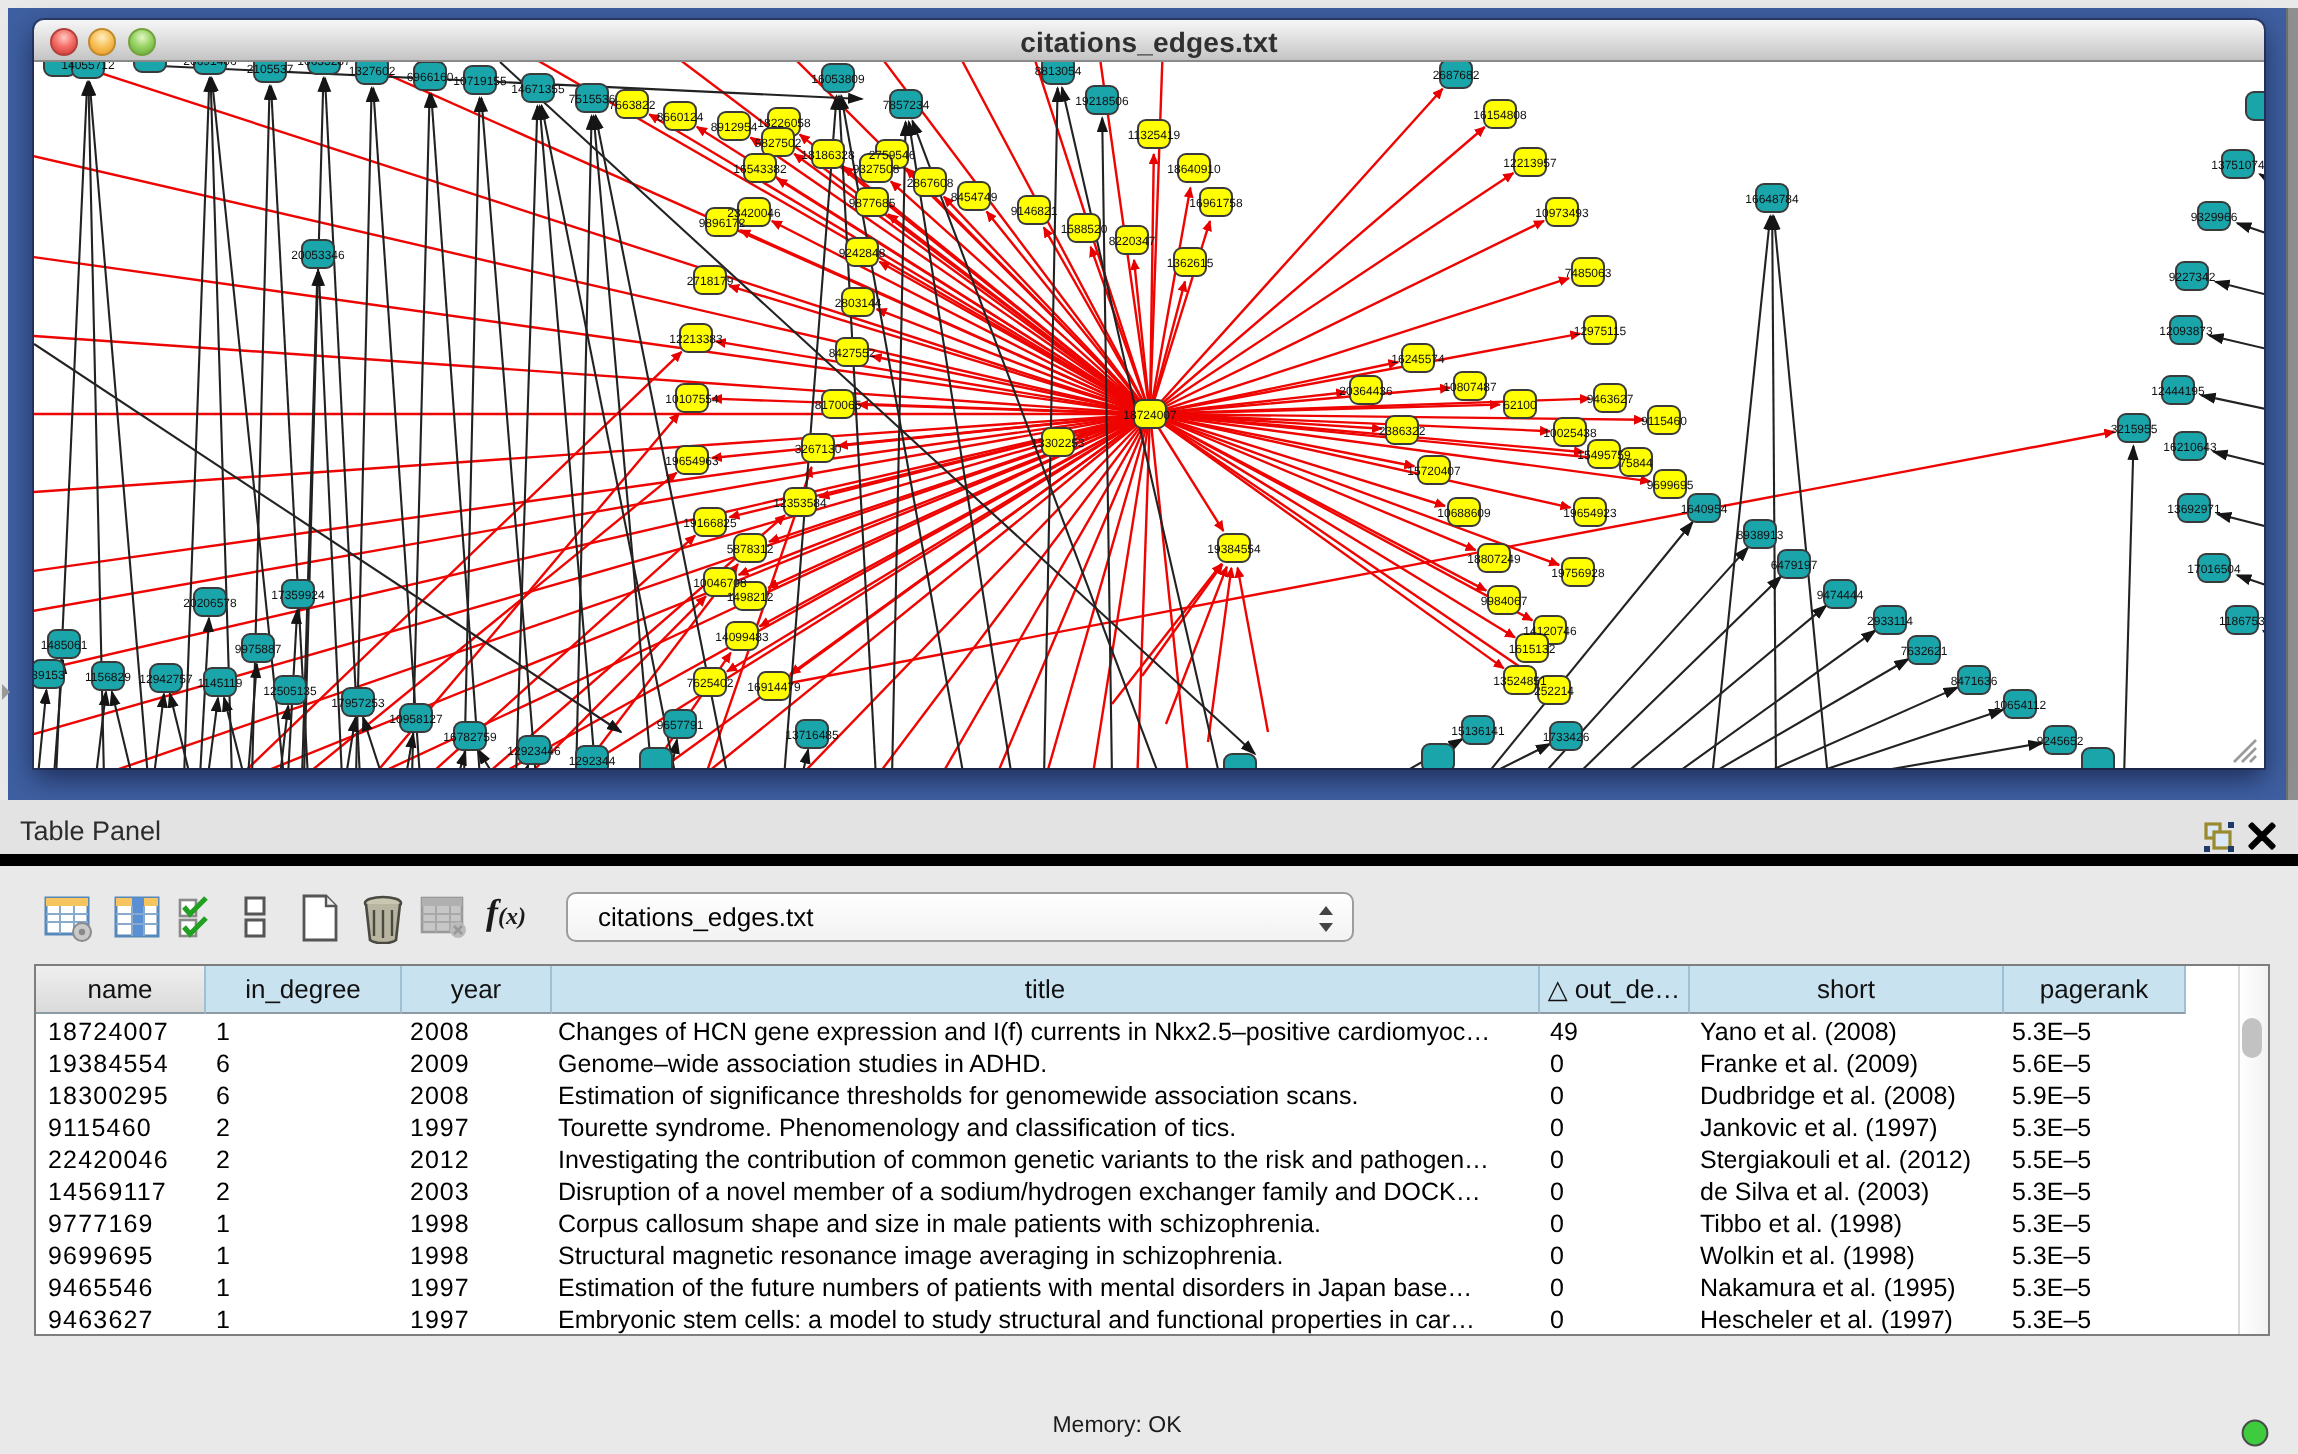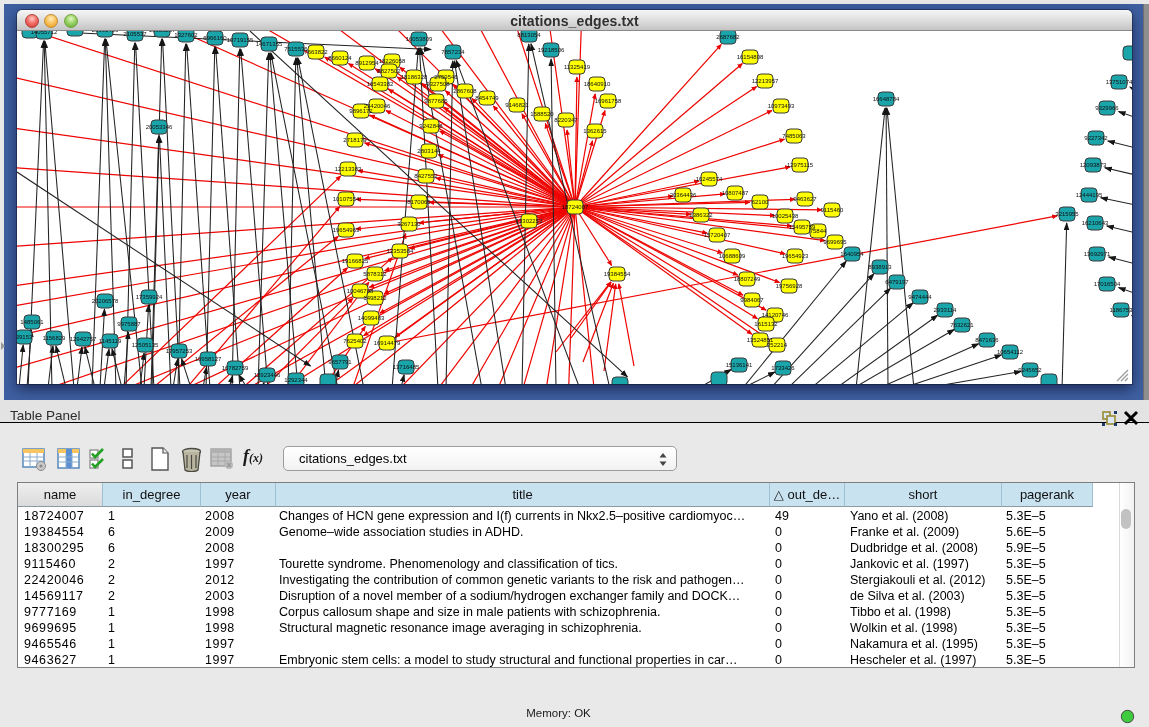--- a/index.html
+++ b/index.html
@@ -7,21 +7,21 @@
 #mdi{left:4px;top:4px;width:1140px;height:396px;background:#3e5fa1}
 #rstrip{left:1143px;top:4px;width:6px;height:723px;background:#8f8f8f;border-left:1px solid #6f6f6f}
 #win{left:17px;top:10px;width:1115px;height:374px;border-radius:5px 5px 0 0;
  box-shadow:0 5px 14px rgba(0,0,25,.55),0 0 0 1px rgba(25,25,50,.45)}
 #tbar{left:0;top:0;width:1115px;height:21px;border-radius:5px 5px 0 0;
  background:linear-gradient(#f6f6f6,#dcdcdc 55%,#c4c4c4);border-bottom:1px solid #8a8a8a}
 #title{width:100%;text-align:center;top:3px;font-size:14px;font-weight:600;color:#303030;letter-spacing:.1px}
 .tl{top:4px;width:14px;height:14px;border-radius:50%}
 #canvas{left:0;top:21px;width:1115px;height:353px;background:#fff;overflow:hidden}
 #tp{left:0;top:400px;width:1149px;height:327px;background:#e9e9e9}
-#tph{left:0;top:0;width:1149px;height:23px;background:#e3e3e3;border-bottom:1px solid #000000}
+#tph{left:0;top:0;width:1149px;height:33px;background:#e3e3e3;border-bottom:6px solid #000000}
 #tpt{left:10px;top:8px;font-size:13.5px;color:#2c2c2c}
 #tbl{left:17px;top:82px;width:1118px;height:186px;background:#fff;border:1px solid #7e7e7e}
 .th{position:absolute;top:0;height:24px;background:#c9e2f0;border-right:1px solid #9fc0d2;
  font-size:13px;color:#111;text-align:center;line-height:24px;border-bottom:1px solid #8c9aa4}
 .tr{position:absolute;left:0;width:1100px;height:16px;font-size:12.5px;color:#000}
 .c{position:absolute;top:0;white-space:nowrap;overflow:hidden;line-height:16px}
 .c0{left:6px;width:80px;letter-spacing:.6px}.c1{left:90px;width:80px}.c2{left:187px;width:70px;letter-spacing:.5px}
 .c3{left:261px;width:490px}.c4{left:757px;width:70px}.c5{left:832px;width:168px}
 .c6{left:988px;width:90px}
 #seg{left:431px;top:275px;height:20px;border:1px solid #979797;border-radius:5px;
@@ -597,20 +597,21 @@
         <div class="c c2">2009</div>
         <div class="c c3">Genome–wide association studies in ADHD.</div>
         <div class="c c4">0</div>
         <div class="c c5">Franke et al. (2009)</div>
         <div class="c c6">5.6E–5</div>
       </div>
       <div class="tr" style="top:57px">
         <div class="c c0">18300295</div>
         <div class="c c1">6</div>
         <div class="c c2">2008</div>
+        <div class="c c3">Estimation of significance thresholds for genomewide association scans.</div>
         <div class="c c4">0</div>
         <div class="c c5">Dudbridge et al. (2008)</div>
         <div class="c c6">5.9E–5</div>
       </div>
       <div class="tr" style="top:73px">
         <div class="c c0">9115460</div>
         <div class="c c1">2</div>
         <div class="c c2">1997</div>
         <div class="c c3">Tourette syndrome. Phenomenology and classification of tics.</div>
         <div class="c c4">0</div>
@@ -650,20 +651,21 @@
         <div class="c c2">1998</div>
         <div class="c c3">Structural magnetic resonance image averaging in schizophrenia.</div>
         <div class="c c4">0</div>
         <div class="c c5">Wolkin et al. (1998)</div>
         <div class="c c6">5.3E–5</div>
       </div>
       <div class="tr" style="top:153px">
         <div class="c c0">9465546</div>
         <div class="c c1">1</div>
         <div class="c c2">1997</div>
+        <div class="c c3">Estimation of the future numbers of patients with mental disorders in Japan base…</div>
         <div class="c c4">0</div>
         <div class="c c5">Nakamura et al. (1995)</div>
         <div class="c c6">5.3E–5</div>
       </div>
       <div class="tr" style="top:169px">
         <div class="c c0">9463627</div>
         <div class="c c1">1</div>
         <div class="c c2">1997</div>
         <div class="c c3">Embryonic stem cells: a model to study structural and functional properties in car…</div>
         <div class="c c4">0</div>

